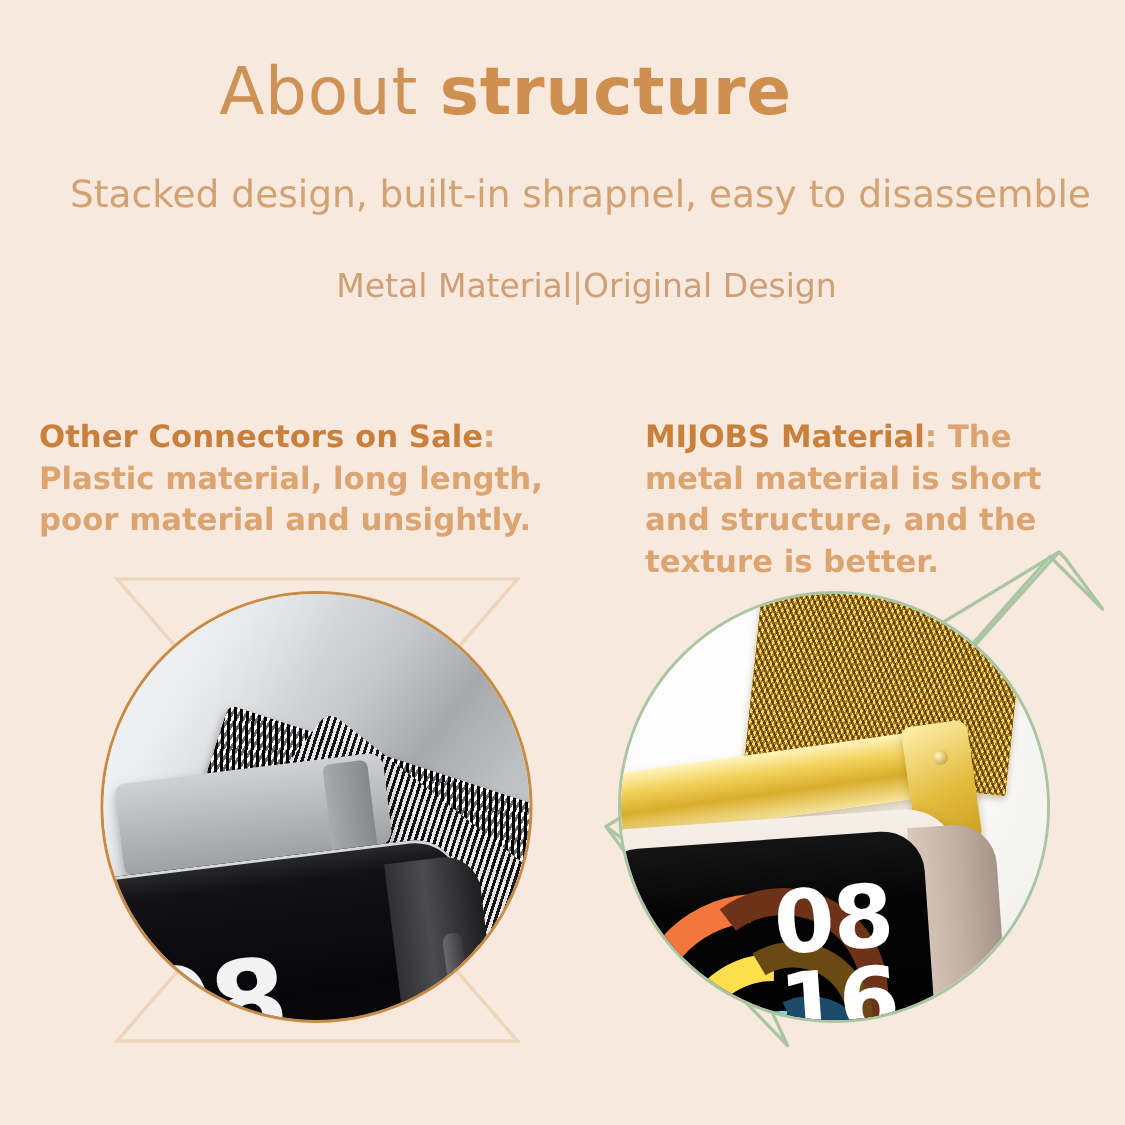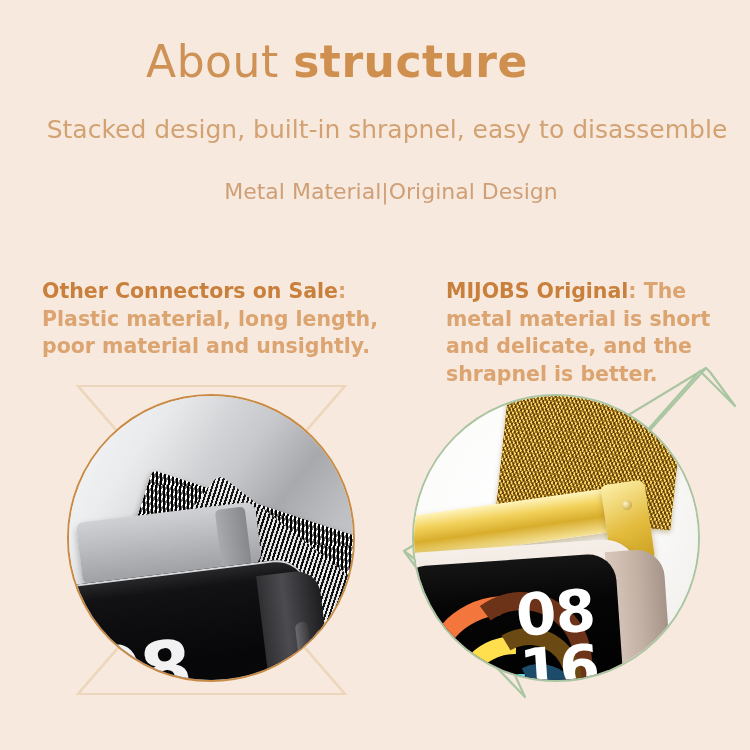--- a/index.html
+++ b/index.html
@@ -33,21 +33,21 @@
   .sub2{
     position:absolute;left:0;top:179px;width:750px;
     text-align:center;font-size:22px;font-weight:400;
     color:#cfa077;white-space:nowrap;padding-left:16px;
   }
 
   
   .cap{
     position:absolute;
     font-size:20.5px;line-height:1.35;
-    color:#dba471;font-weight:600;margin-left:16px;
+    color:#dba471;font-weight:600;
   }
   .cap b{font-weight:700;color:#c8803c;}
   .cap-left{left:26px;top:278px;width:360px;}
   .cap-right{left:430px;top:278px;width:300px;}
 
   
   .deco{position:absolute;left:0;top:0;width:750px;height:750px;pointer-events:none;}
 
   
   .photo{
@@ -224,21 +224,21 @@
     <span class="t-light">About </span><span class="t-bold">structure</span>
   </div>
   <div class="sub1">Stacked design, built-in shrapnel, easy to disassemble</div>
   <div class="sub2">Metal Material|Original Design</div>
 
   <div class="cap cap-left">
     <b>Other Connectors on Sale</b><span>: </span><span>Plastic material, long length, poor material and unsightly.</span>
   </div>
 
   <div class="cap cap-right">
-    <b>MIJOBS Original</b><span>:  </span><span>The metal material is short and delicate, and the shrapnel is better.</span>
+    <b>MIJOBS Material</b><span>:  </span><span>The metal material is short and structure, and the texture is better.</span>
   </div>
 
   <div class="photo photo-left">
     <div class="photo-inner">
       <div class="lp-bg"></div>
       <div class="lp-sheen"></div>
       <div class="lp-mesh"></div>
       <div class="lp-mesh2"></div>
       <div class="lp-clasp"></div>
       <div class="lp-clasp-edge"></div>

